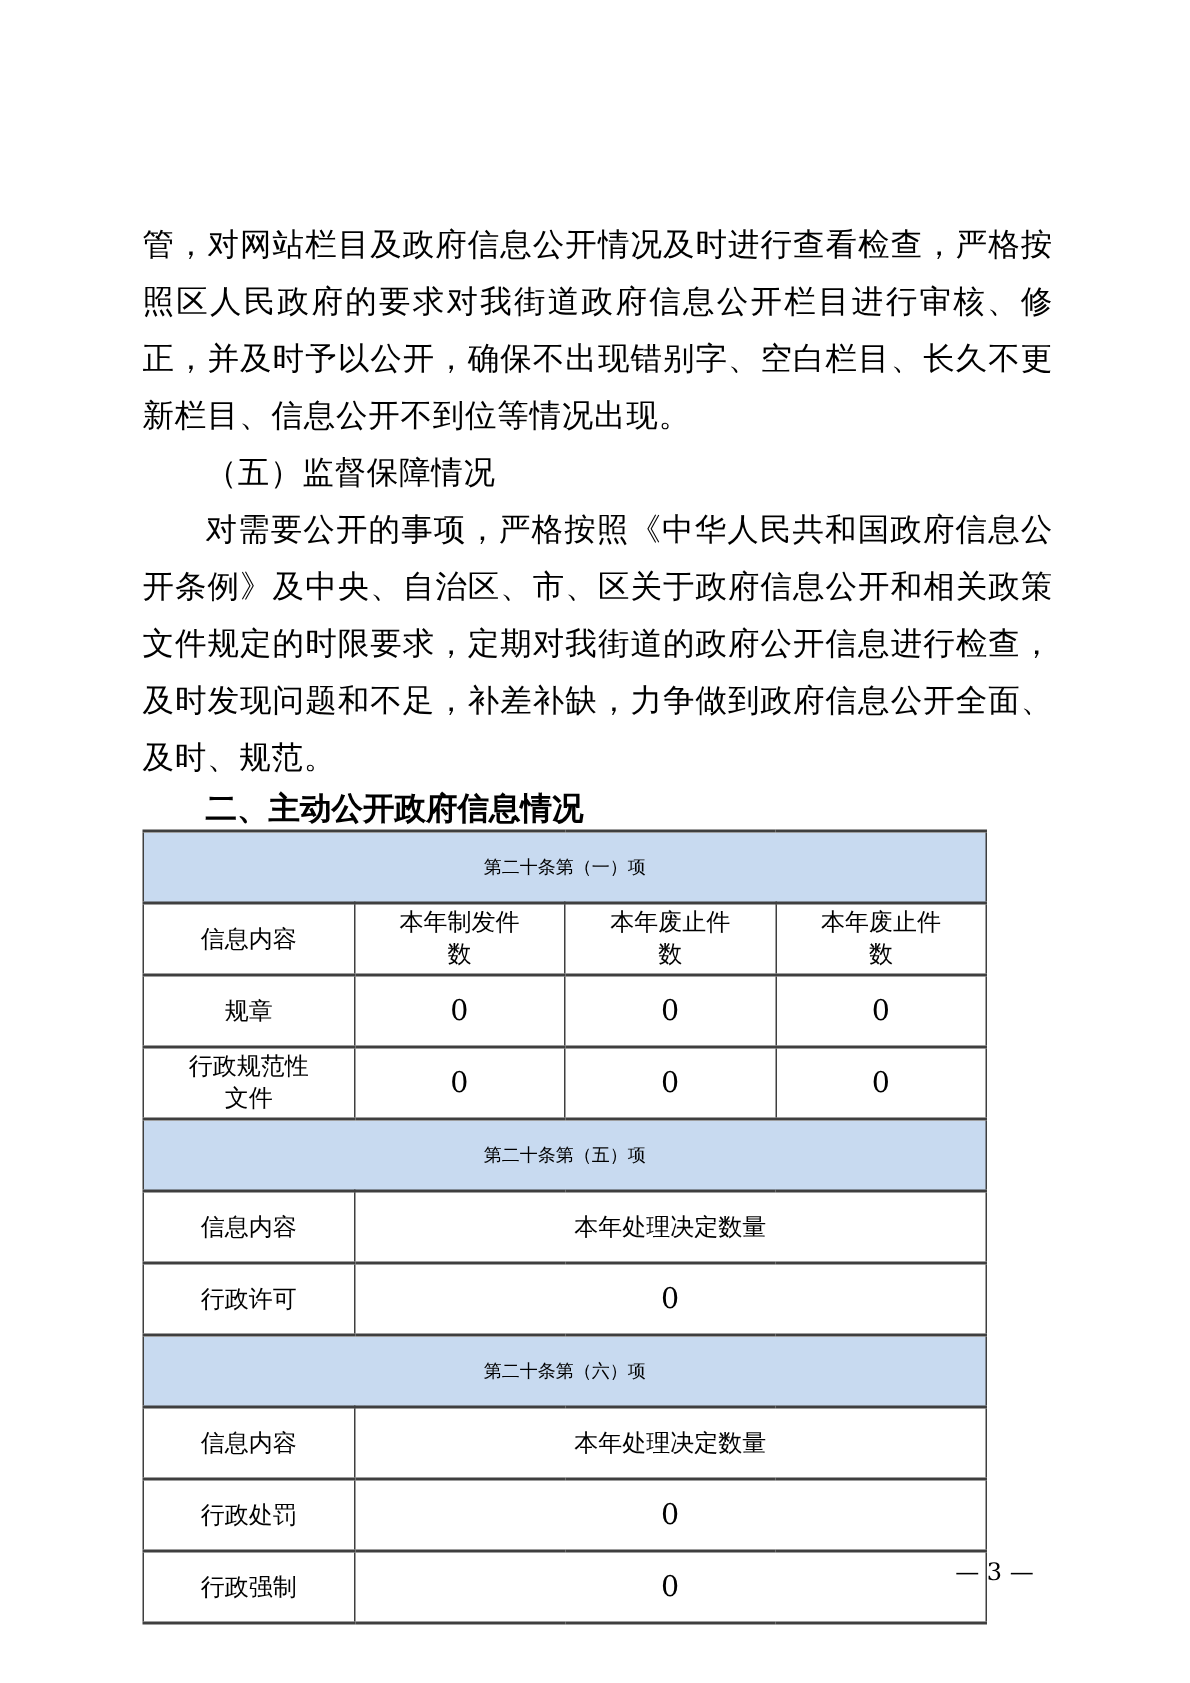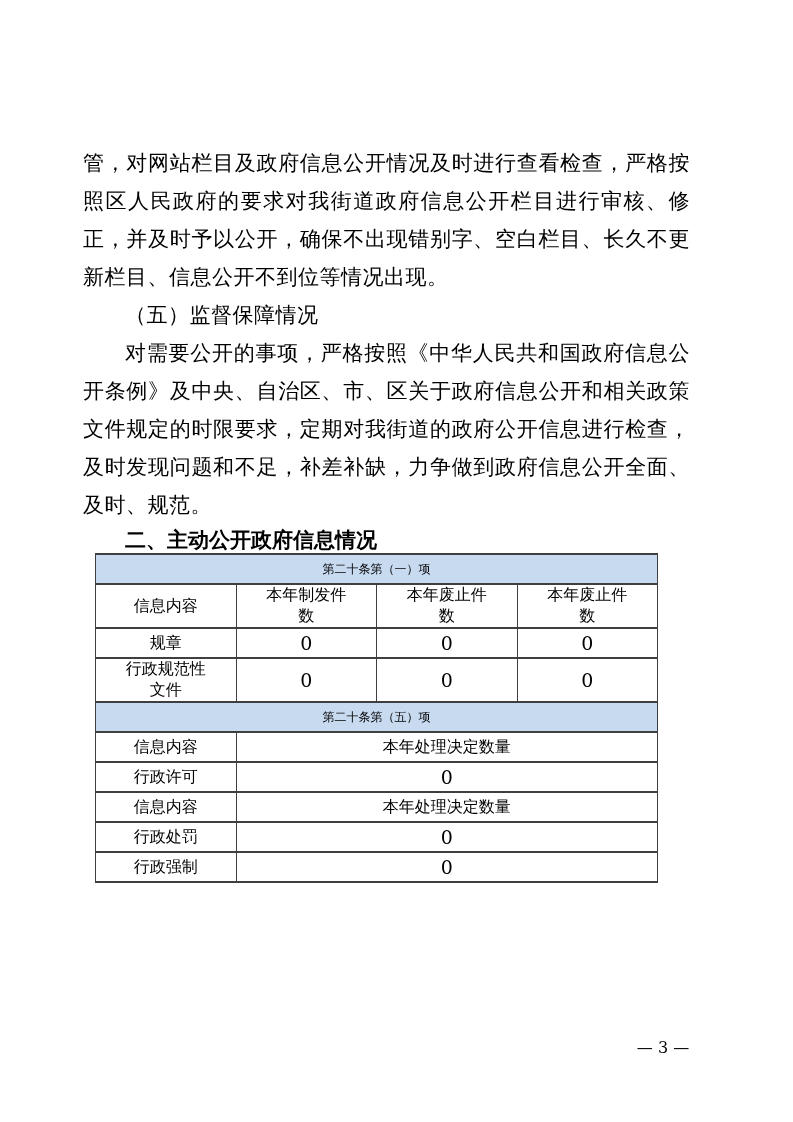--- a/index.html
+++ b/index.html
@@ -15,21 +15,21 @@
     background: var(--page-bg);
     position: relative;
     font-family: "DejaVu Serif", serif;
     color: var(--text);
     overflow: hidden;
   }
   .page { position: absolute; inset: 0; }
 
   .content {
     position: absolute;
-    left: 83px; top: 144px; width: 607px;
+    left: 95px; top: 144px; width: 607px;
   }
   .para {
     margin: 0;
     font-size: 21px;
     line-height: 38px;
     text-align: justify;
     text-justify: inter-character;
     letter-spacing: 0.5px;
   }
   .para.indent { text-indent: 2em; }
@@ -51,21 +51,21 @@
     border-collapse: collapse;
     table-layout: fixed;
     font-family: "DejaVu Serif", serif;
   }
   table.gov-table td {
     border: 1px solid var(--border);
     border-top-width: 2px;
     border-bottom-width: 2px;
     text-align: center;
     vertical-align: middle;
-    height: 30px;
+    height: 48px;
     padding: 0 22px;
     overflow: hidden;
   }
   table.gov-table tr.blue-row td {
     background: var(--header-bg);
     font-size: 12px;
   }
   table.gov-table td.label { font-size: 16px; }
   table.gov-table td.value { font-size: 19px; }
 
@@ -123,20 +123,23 @@
           <td colspan="4">第二十条第（五）项</td>
         </tr>
         <tr>
           <td colspan="1" class="label">信息内容</td>
           <td colspan="3" class="label">本年处理决定数量</td>
         </tr>
         <tr>
           <td class="label">行政许可</td>
           <td colspan="3" class="value">0</td>
         </tr>
+        <tr class="blue-row">
+          <td colspan="4">第二十条第（六）项</td>
+        </tr>
         <tr>
           <td colspan="1" class="label">信息内容</td>
           <td colspan="3" class="label">本年处理决定数量</td>
         </tr>
         <tr>
           <td class="label">行政处罚</td>
           <td colspan="3" class="value">0</td>
         </tr>
         <tr>
           <td class="label">行政强制</td>

